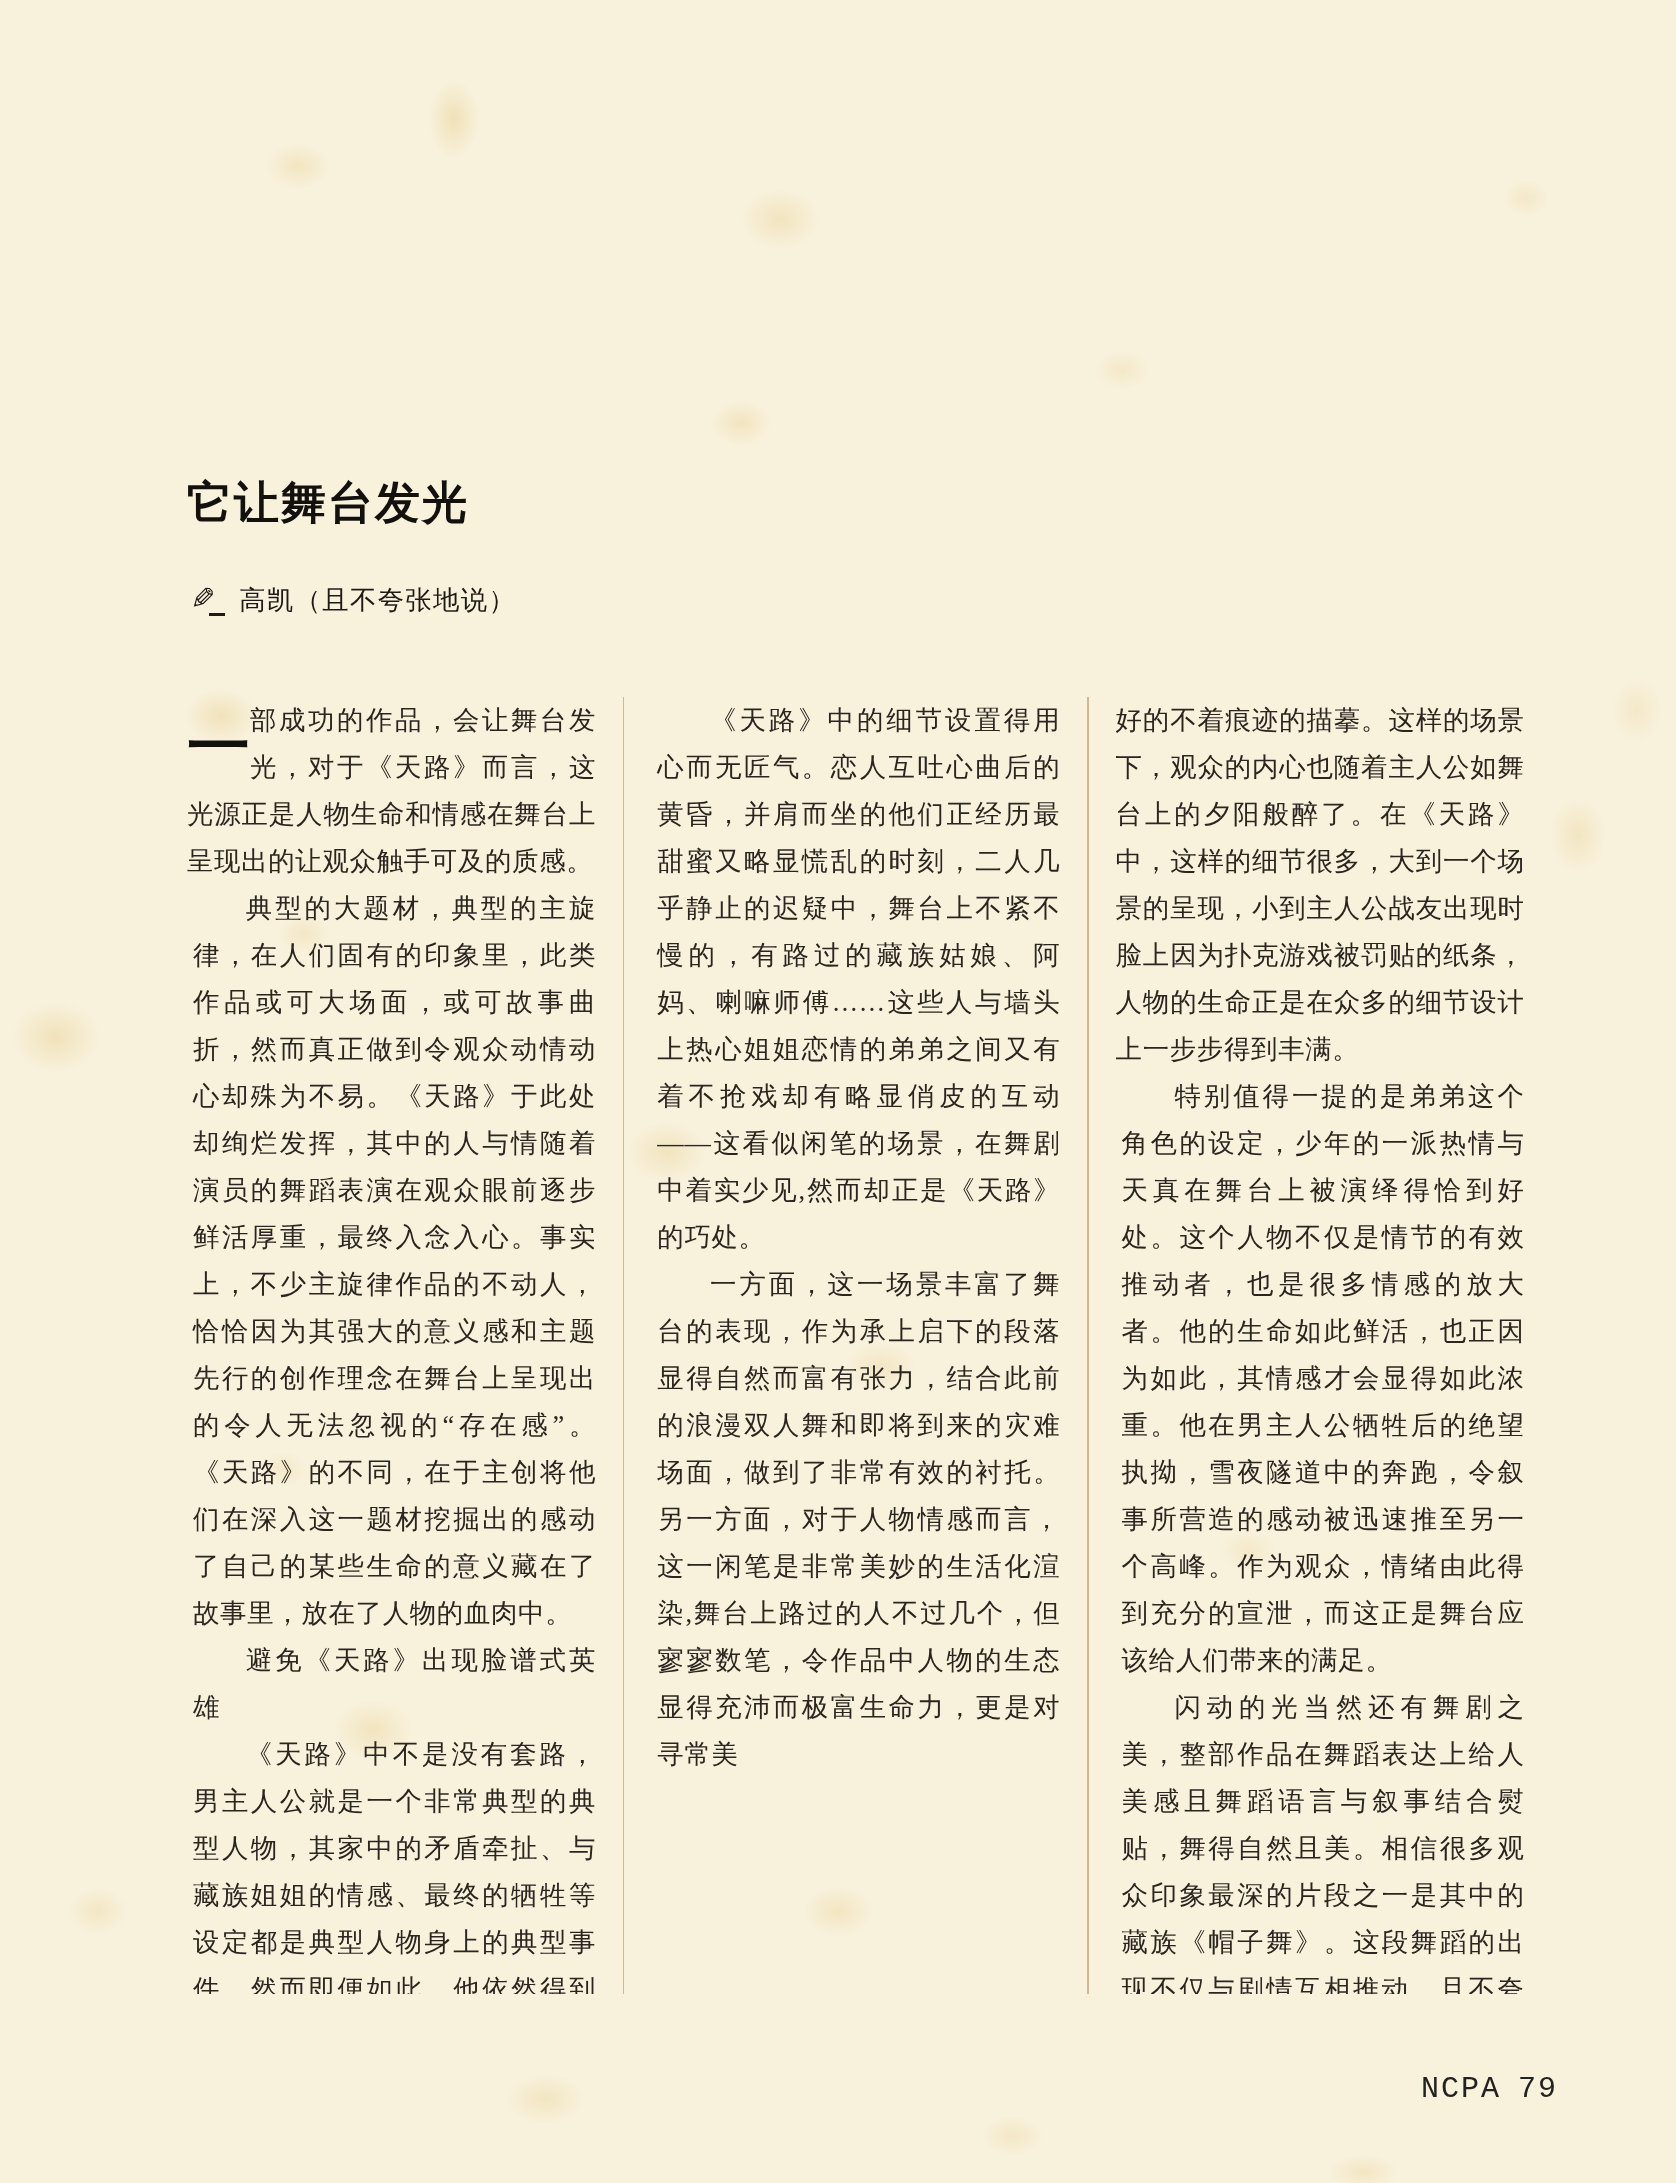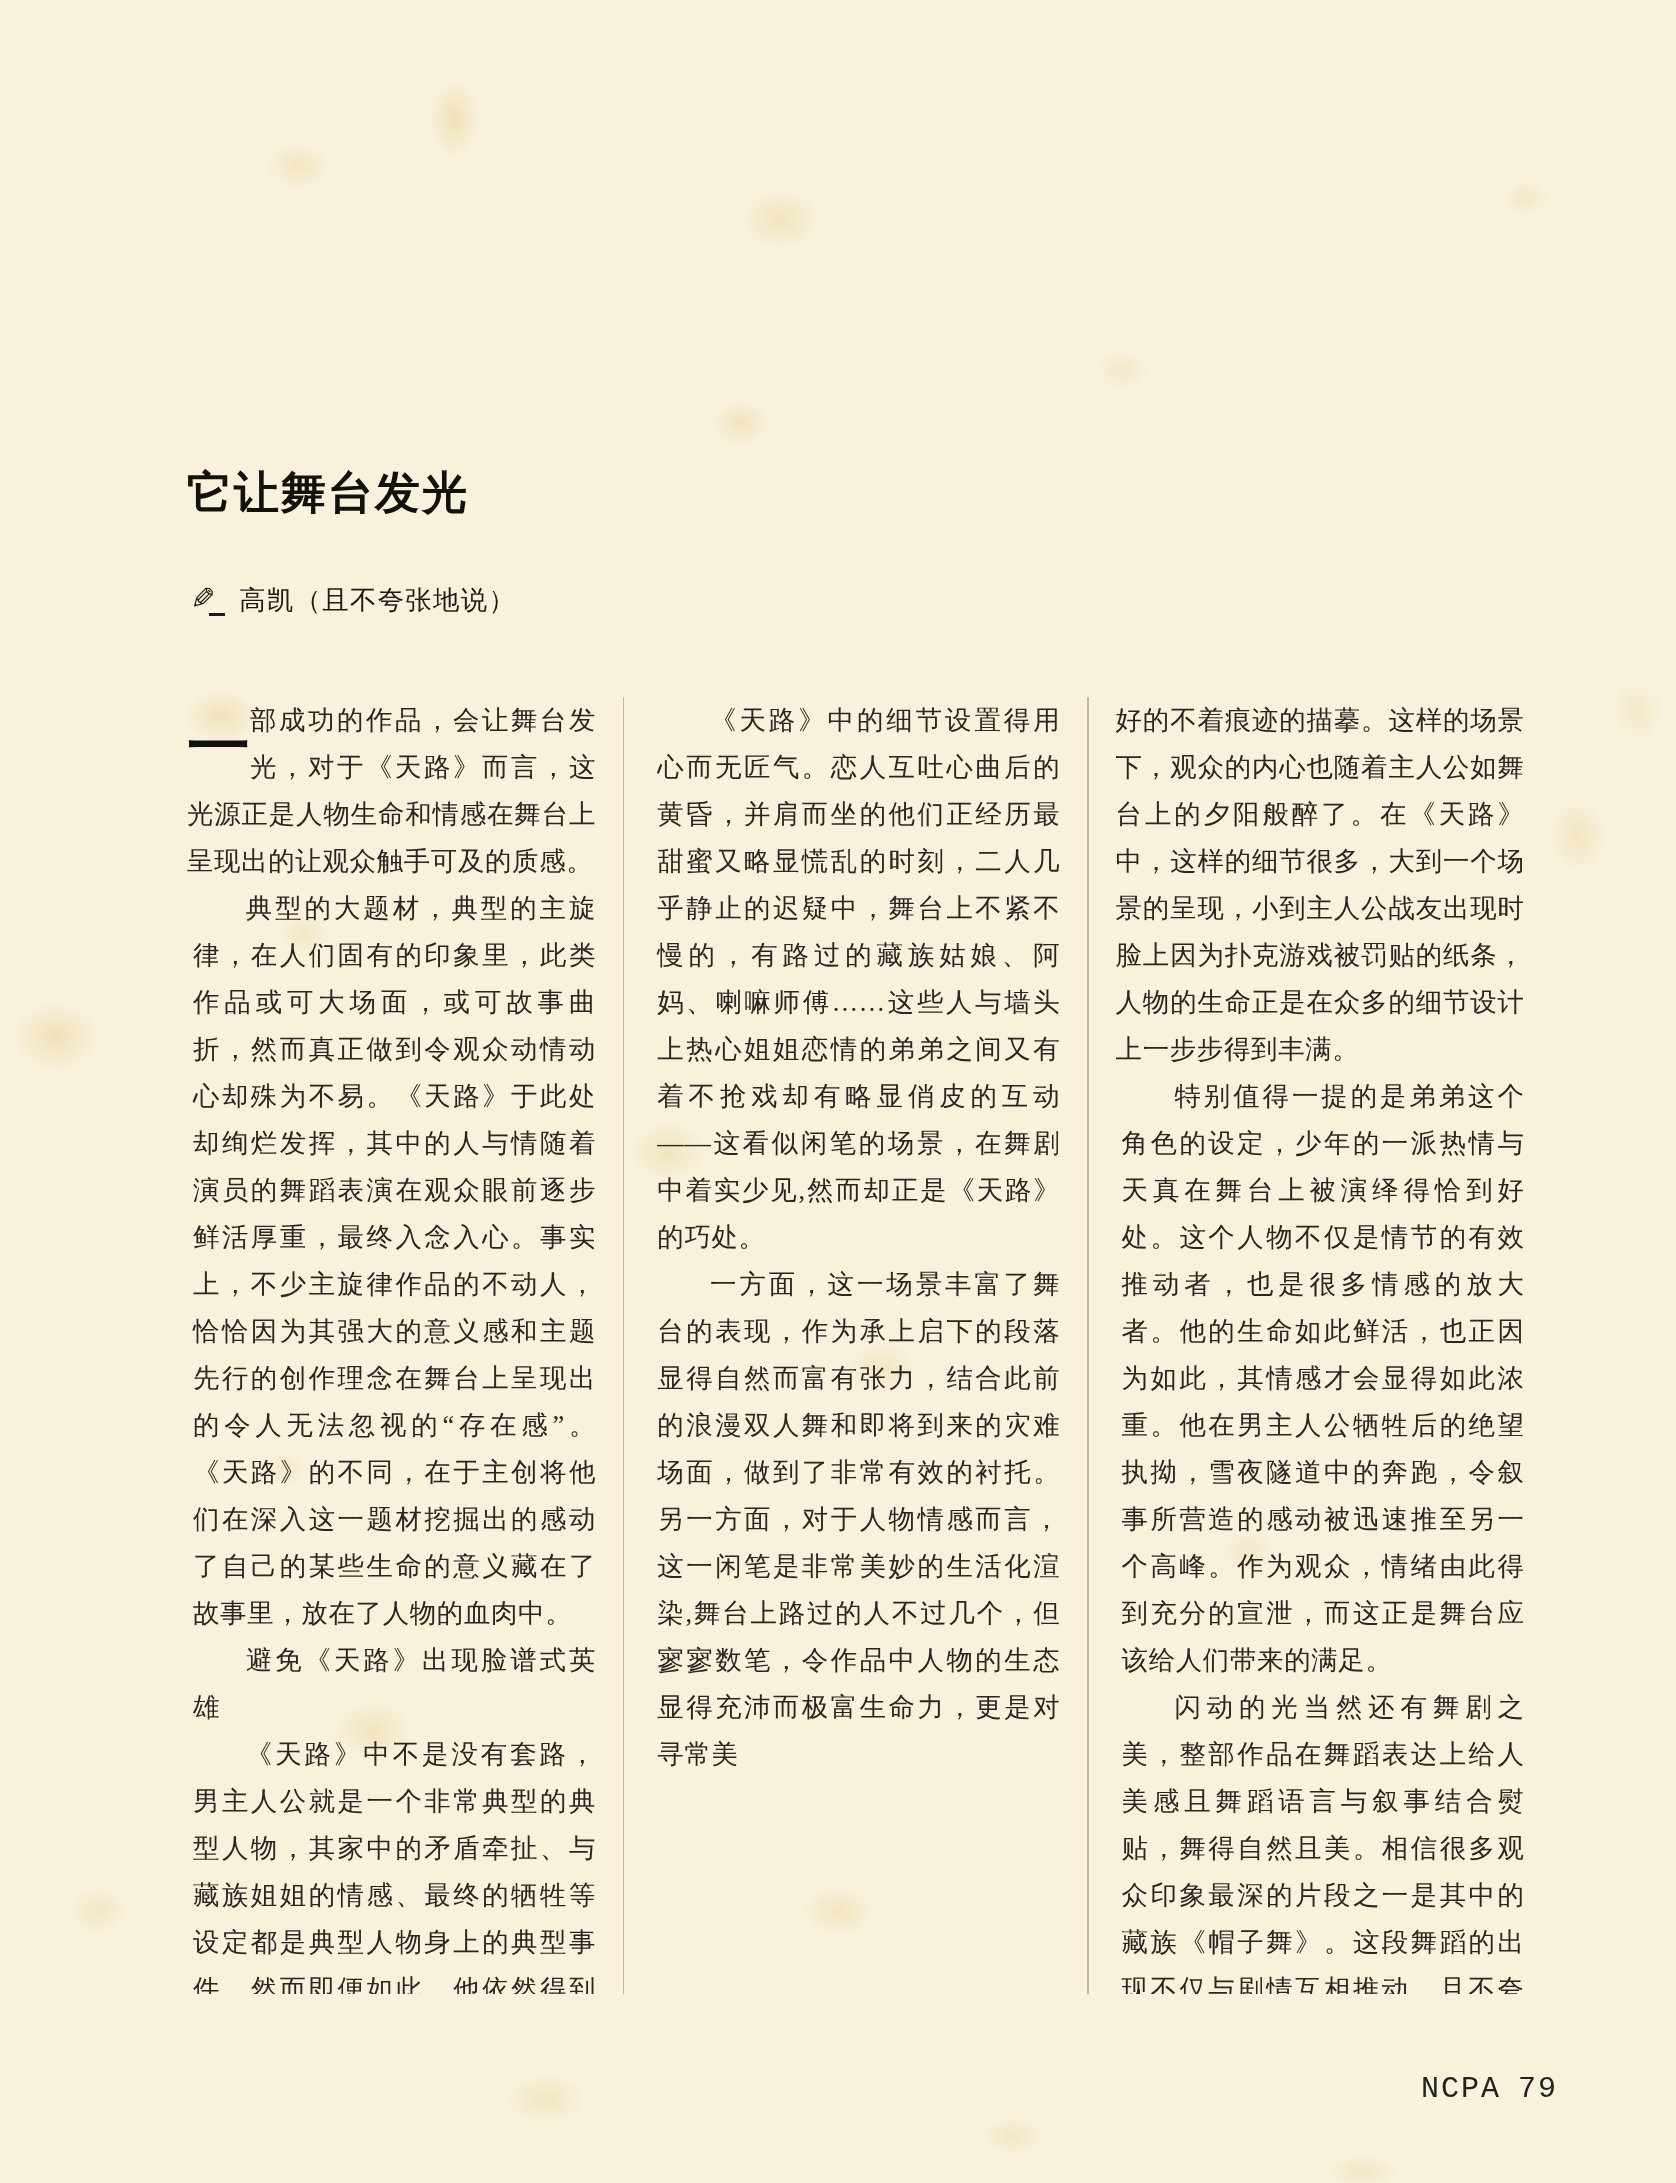--- a/index.html
+++ b/index.html
@@ -28,21 +28,21 @@
       radial-gradient(ellipse 33px 25px at 284px 1469px, rgba(226,198,122,.20), transparent 70%),
       radial-gradient(ellipse 50px 36px at 838px 1911px, rgba(226,198,122,.28), transparent 70%),
       radial-gradient(ellipse 43px 33px at 98px 1911px, rgba(226,198,122,.24), transparent 70%),
       radial-gradient(ellipse 56px 36px at 545px 2099px, rgba(226,198,122,.28), transparent 70%),
       radial-gradient(ellipse 43px 28px at 1013px 2136px, rgba(226,198,122,.24), transparent 70%),
       radial-gradient(ellipse 41px 30px at 1248px 1551px, rgba(226,198,122,.20), transparent 70%),
       radial-gradient(ellipse 50px 25px at 1363px 2172px, rgba(226,198,122,.26), transparent 70%);
     overflow:hidden;
   }
   .page-title{
-    position:absolute;left:187px;top:463px;margin:0;
+    position:absolute;left:187px;top:473px;margin:0;
     font-family:"Liberation Sans","DejaVu Sans",sans-serif;
     font-size:45px;font-weight:800;letter-spacing:2px;
     color:#13110e;
   }
   .byline{
     position:absolute;left:189px;top:582px;
     display:flex;align-items:center;gap:13.2px;
     font-family:"Liberation Sans","DejaVu Sans",sans-serif;
     font-size:26.4px;color:#1d1a16;letter-spacing:1.3px;
   }

